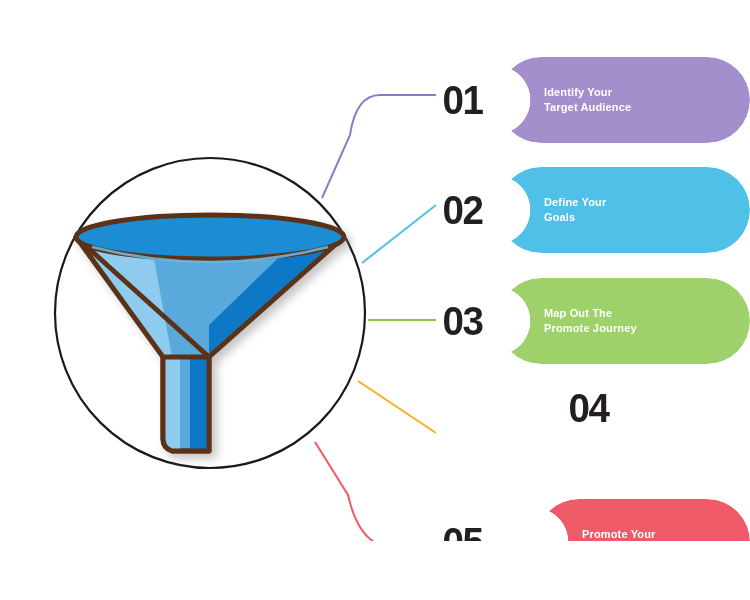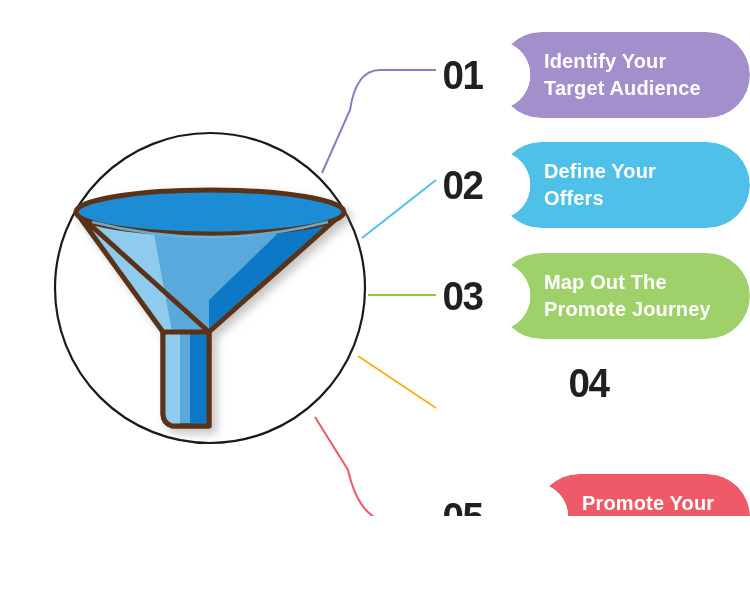--- a/index.html
+++ b/index.html
@@ -10,20 +10,21 @@
   }
   body {
     font-family: "Liberation Sans", sans-serif;
   }
   #canvas {
     position: relative;
     width: 750px;
     height: 516px;
     background: #ffffff;
     overflow: hidden;
+    margin-top: 25px;
   }
 
   
   #illustration {
     position: absolute;
     left: 0;
     top: 0;
     width: 430px;
     height: 600px;
   }
@@ -96,21 +97,21 @@
     border-radius: 0 0 16px 16px;
     opacity: 0.55;
     z-index: -1;
   }
   .pill-label {
     position: relative;
     z-index: 2;
     color: #ffffff;
     font-family: "Liberation Sans", sans-serif;
     font-weight: bold;
-    font-size: 20px;
+    font-size: 11px;
     line-height: 1.34;
     letter-spacing: 0.15px;
     padding-left: 46px;
     padding-right: 14px;
     white-space: pre-line;
   }
 </style>
 </head>
 <body>
 
@@ -162,21 +163,21 @@
       </div>
     </div>
   </div>
 
   <div class="step-row r2">
     <div class="step-number">02</div>
     <div class="pill-wrap">
       <div class="pill-shadow" style="background: rgb(58, 171, 212);"></div>
       <div class="pill" style="background: rgb(79, 192, 232);">
         <div class="pill-label">Define Your
-Offers</div>
+Goals</div>
       </div>
     </div>
   </div>
 
   <div class="step-row r3">
     <div class="step-number">03</div>
     <div class="pill-wrap">
       <div class="pill-shadow" style="background: rgb(139, 192, 85);"></div>
       <div class="pill" style="background: rgb(158, 209, 106);">
         <div class="pill-label">Map Out The

